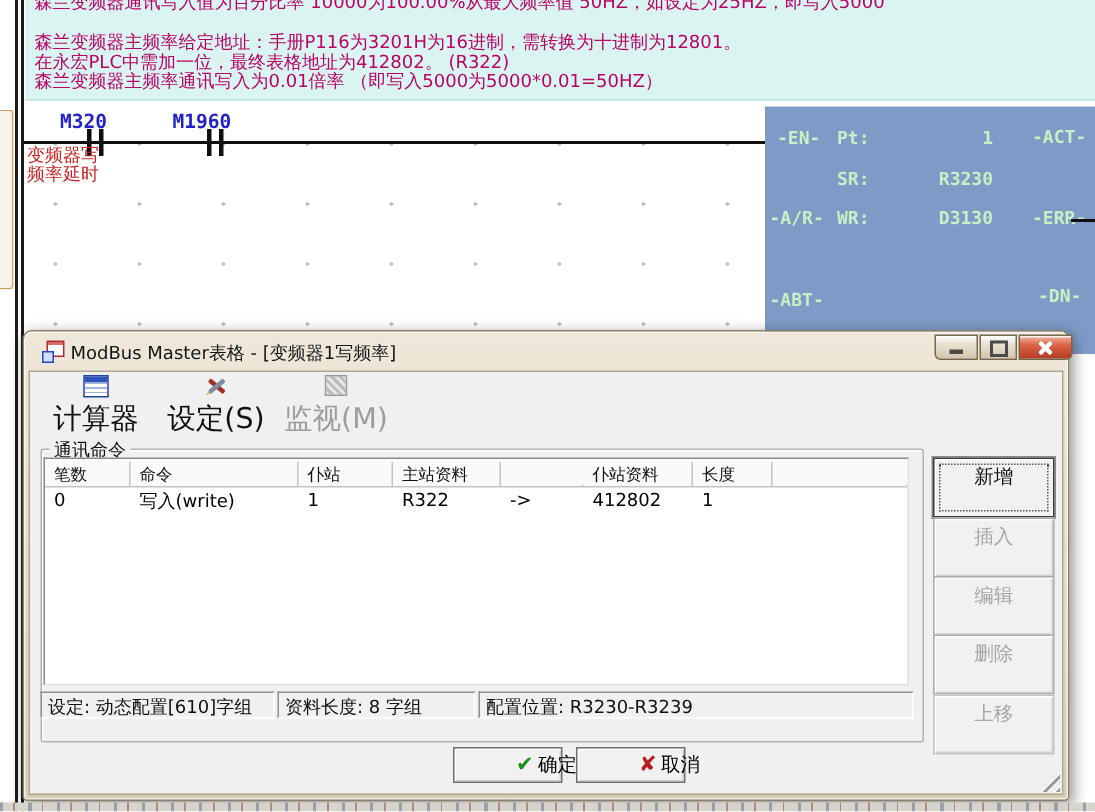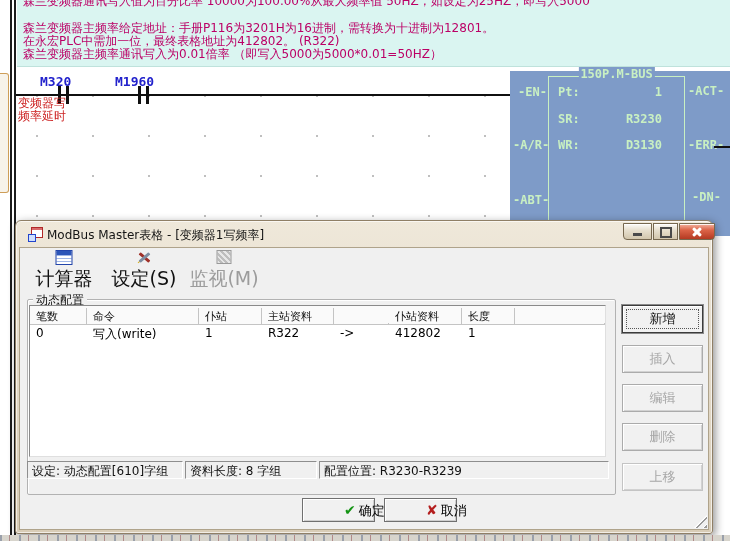--- a/index.html
+++ b/index.html
@@ -98,21 +98,21 @@
   .trow{display:flex;height:17px;font-size:12px;color:#000;}
   .td{box-sizing:border-box;padding:1px 0 0 6px;overflow:hidden;white-space:nowrap;}
   .w0{width:57px}.w1{width:112px}.w2{width:63px}.w3{width:72px}.w4{width:55px}.w5{width:73px}.w6{width:53px}.wf{flex:1}
 
   
   .sp{position:absolute;top:213px;height:18px;box-sizing:border-box;background:#F0F0F0;font-size:12px;color:#111;
       border:1px solid;border-color:#8E8E8E #FFF #FFF #8E8E8E;padding:1px 4px;white-space:nowrap;overflow:hidden;}
   .sp1{left:7px;width:156px}.sp2{left:165px;width:132px}.sp3{left:299px;width:290px}
 
   
-  .sbtn{position:absolute;left:602px;width:81px;height:28px;box-sizing:border-box;text-align:center;
+  .sbtn{position:absolute;left:602px;width:81px;height:40px;box-sizing:border-box;text-align:center;
         font-size:13px;line-height:26px;background:#F1F1F1;border:1px solid #ABABAB;
         box-shadow:inset 1px 1px 0 #FFF,inset -1px -1px 0 #D2D2D2;color:#111;}
   .sb1{top:57px;border:1px solid #3C3C3C;box-shadow:0 0 0 1px #8A8A8A,inset 1px 1px 0 #FFF;
        outline:1px dotted #555;outline-offset:-5px;}
   .sb2{top:97px}.sb3{top:136px}.sb4{top:175px}.sb5{top:215px;border-color:#C4C4C4;}
   .sbtn.disabled{color:#A6A6A6;}
 
   
   .cbtn{position:absolute;top:250px;width:73px;height:24px;box-sizing:border-box;background:#F1F1F1;
         border:1px solid #707070;box-shadow:inset 1px 1px 0 #FFF,inset -1px -1px 0 #CFCFCF;
@@ -151,23 +151,20 @@
   <div class="cbar cb3"></div>
   <div class="cbar cb4"></div>
   <div class="mlabel ml1">M320</div>
   <div class="mlabel ml2">M1960</div>
   <div class="red-note">
     <div>变频器写</div>
     <div>频率延时</div>
   </div>
 
   <div class="selection">
-    <div class="fblock">
-      <div class="fb-title">150P.M-BUS</div>
-    </div>
     <span class="pin p-en">EN</span>
     <span class="pin p-ar">A/R</span>
     <span class="pin p-abt">ABT</span>
     <span class="pin p-act">ACT</span>
     <span class="pin p-err">ERR</span>
     <span class="pin p-dn">DN</span>
     <span class="pname pr1">Pt:</span>
     <span class="pval  pr1">1</span>
     <span class="pname pr2">SR:</span>
     <span class="pval  pr2">R3230</span>
@@ -215,21 +212,21 @@
         <div>设定(S)</div>
       </div>
       <div class="tb-item tb-mon">
         <div class="tb-icon">
             <i class="ic-mon"></i>
           </div>
         <div>监视(M)</div>
       </div>
 
       <div class="groupbox"></div>
-      <div class="group-label">动态配置</div>
+      <div class="group-label">通讯命令</div>
 
       <div class="mtable">
         <div class="thead">
           <div class="th w0">笔数</div>
           <div class="th w1">命令</div>
           <div class="th w2">仆站</div>
           <div class="th w3">主站资料</div>
           <div class="th w4"></div>
           <div class="th w5">仆站资料</div>
           <div class="th w6">长度</div>

